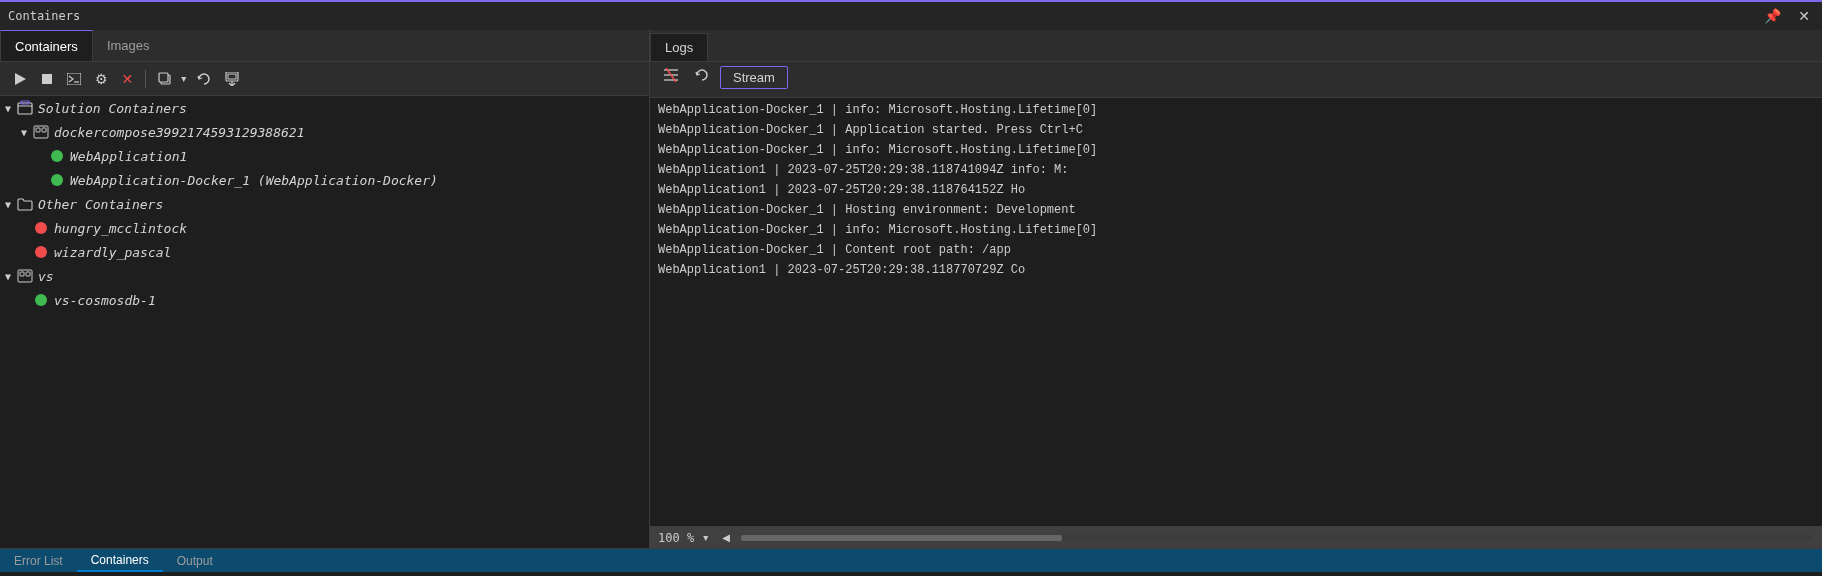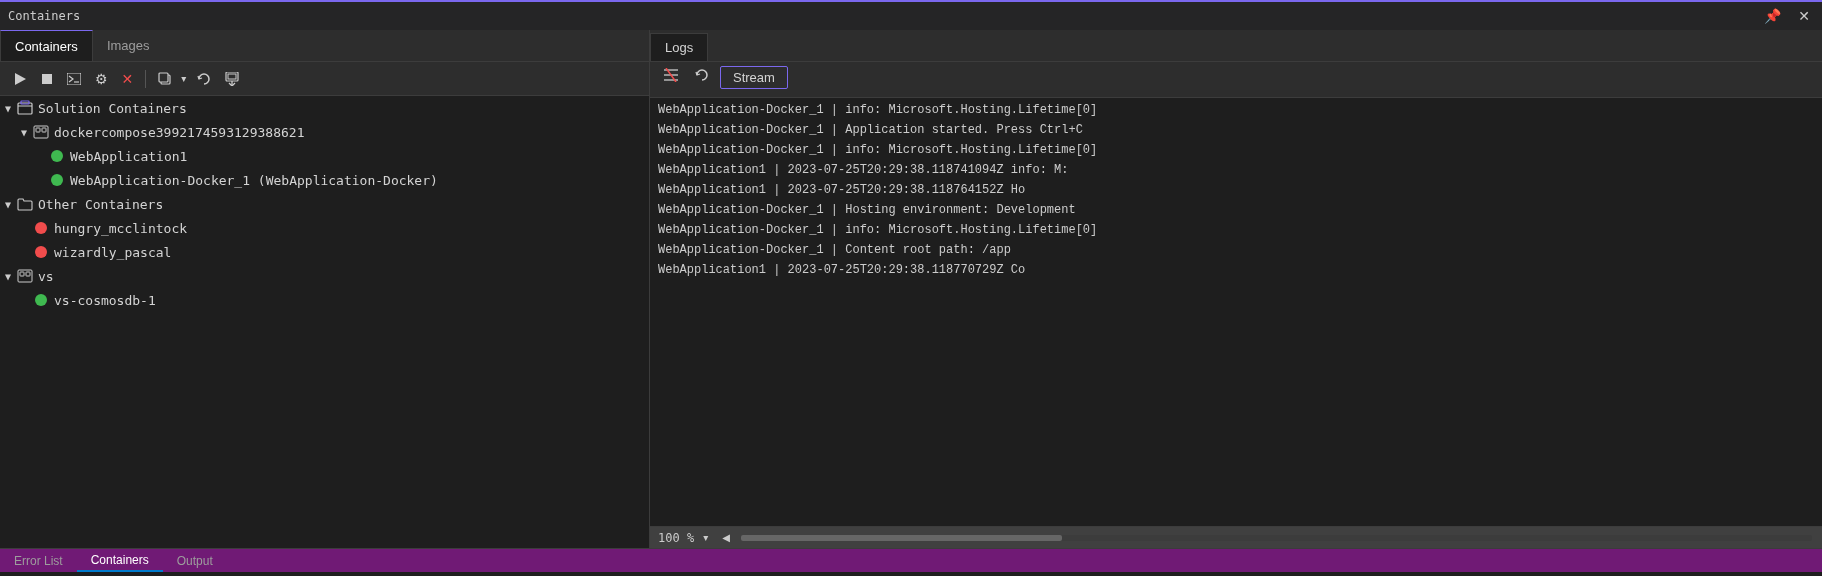--- a/index.html
+++ b/index.html
@@ -153,21 +153,21 @@
       color: #cccccc;
     }
     .tree-icon {
       width: 18px;
       flex-shrink: 0;
       display: inline-flex;
       align-items: center;
       justify-content: center;
       margin-right: 4px;
     }
-    .tree-label { font-size: 13px; color: #d4d4d4; }
+    .tree-label { font-size: 13px; color: #d4d4d4; font-style: italic; }
 
     .status-circle {
       width: 12px;
       height: 12px;
       border-radius: 50%;
       display: inline-block;
       flex-shrink: 0;
     }
     .status-green { background: #3fb950; }
     .status-red { background: #f14c4c; }
@@ -234,21 +234,21 @@
       padding: 1px 8px;
       white-space: nowrap;
       line-height: 1.5;
       color: #cccccc;
     }
 
     
     .bottom-bar {
       display: flex;
       align-items: center;
-      background: #701a75;
+      background: #0c4a6e;
       height: 24px;
       border-top: 1px solid #3c3c3c;
     }
     .bottom-tab {
       padding: 4px 14px;
       font-size: 12px;
       color: #9d9d9d;
       cursor: pointer;
       border: none;
       background: none;

